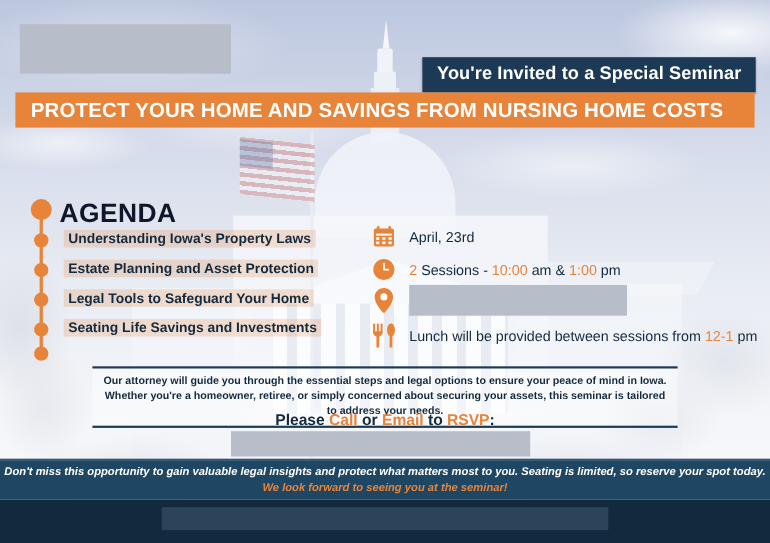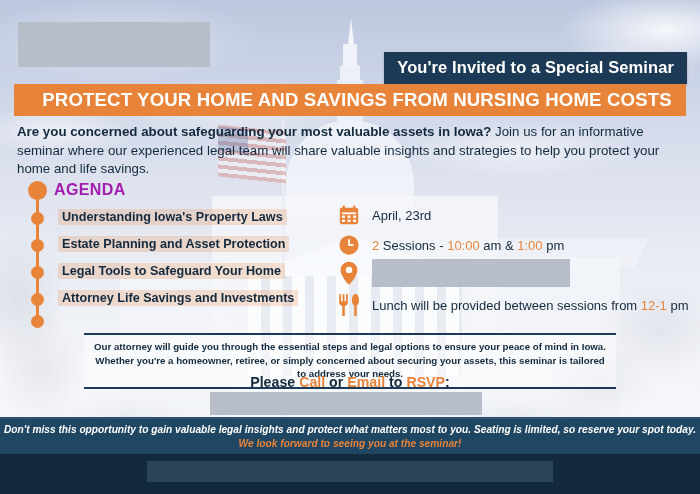--- a/index.html
+++ b/index.html
@@ -162,21 +162,21 @@
     font-size: 16.5px;
     letter-spacing: .1px;
     padding: 6px 13px 7px 13px;
     white-space: nowrap;
     box-shadow: 0 1px 2px rgba(0,0,0,.25);
   }
   .headline-bar {
     position: absolute; left: 14px; top: 84px;
     width: 672px; height: 32px;
     background: #e8843a;
-    display: flex; align-items: center; justify-content: center;
+    display: flex; align-items: center;
   }
   .headline-bar .txt {
     color: #ffffff;
     font-weight: bold;
     font-size: 18.6px;
     letter-spacing: .15px;
     padding-left: 14px;
     white-space: nowrap;
   }
 
@@ -186,23 +186,23 @@
     width: 668px;
     color: #13293d;
     font-size: 13.3px;
     line-height: 18.5px;
   }
   .intro b { font-weight: bold; }
 
   
   .agenda-title {
     position: absolute; left: 54px; top: 181px;
-    color: #a21caf;
-    font-weight: bold;
-    font-size: 16px;
+    color: #0f172a;
+    font-weight: bold;
+    font-size: 24px;
     letter-spacing: .4px;
   }
   .timeline-line {
     position: absolute; left: 36px; top: 192px;
     width: 3px; height: 129px;
     background: #e8843a;
   }
   .tl-dot {
     position: absolute;
     background: #e8843a;
@@ -335,35 +335,34 @@
   <div class="bg-veil"></div>
 
   <div class="redact" style="left:18px; top:22px; width:192px; height:45px;"></div>
 
   <div class="invite-badge">You're Invited to a Special Seminar</div>
 
   <div class="headline-bar">
     <span class="txt">PROTECT YOUR HOME AND SAVINGS FROM NURSING HOME COSTS</span>
   </div>
 
-  <p class="intro"><b>Are you concerned about safeguarding your most valuable assets in Iowa?</b><span> Join us for an informative seminar where our experienced legal team will share valuable insights and strategies to help you protect your home and life savings.</span></p>
 
   <div class="agenda-title">AGENDA</div>
   <div class="timeline-line"></div>
   <div class="tl-dot big"></div>
   <div class="tl-dot sm" style="top:212px;"></div>
   <div class="tl-dot sm" style="top:239px;"></div>
   <div class="tl-dot sm" style="top:266px;"></div>
   <div class="tl-dot sm" style="top:293px;"></div>
   <div class="tl-dot sm" style="top:315px;"></div>
 
   <div class="agenda-item" style="top:236px;">Estate Planning and Asset Protection</div>
   <div class="agenda-item" style="top:209px;">Understanding Iowa's Property Laws</div>
   <div class="agenda-item" style="top:263px;text-align:center;">Legal Tools to Safeguard Your Home</div>
-  <div class="agenda-item" style="top:290px;">Attorney Life Savings and Investments</div>
+  <div class="agenda-item" style="top:290px;">Seating Life Savings and Investments</div>
 
   <div class="detail-row" style="top:203px;">
     <span class="det-icon">
       <svg width="22" height="22" viewBox="0 0 24 24" aria-hidden="true">
         <rect x="2" y="4" width="20" height="18" rx="2" fill="#e8843a"></rect>
         <rect x="5" y="1.5" width="2.6" height="5" rx="1.2" fill="#e8843a"></rect>
         <rect x="16.4" y="1.5" width="2.6" height="5" rx="1.2" fill="#e8843a"></rect>
         <rect x="4.3" y="9.2" width="15.4" height="1.9" fill="#ffffff"></rect>
         <rect x="4.3" y="12.6" width="3.2" height="2.6" fill="#ffffff"></rect>
         <rect x="10.4" y="12.6" width="3.2" height="2.6" fill="#ffffff"></rect>

